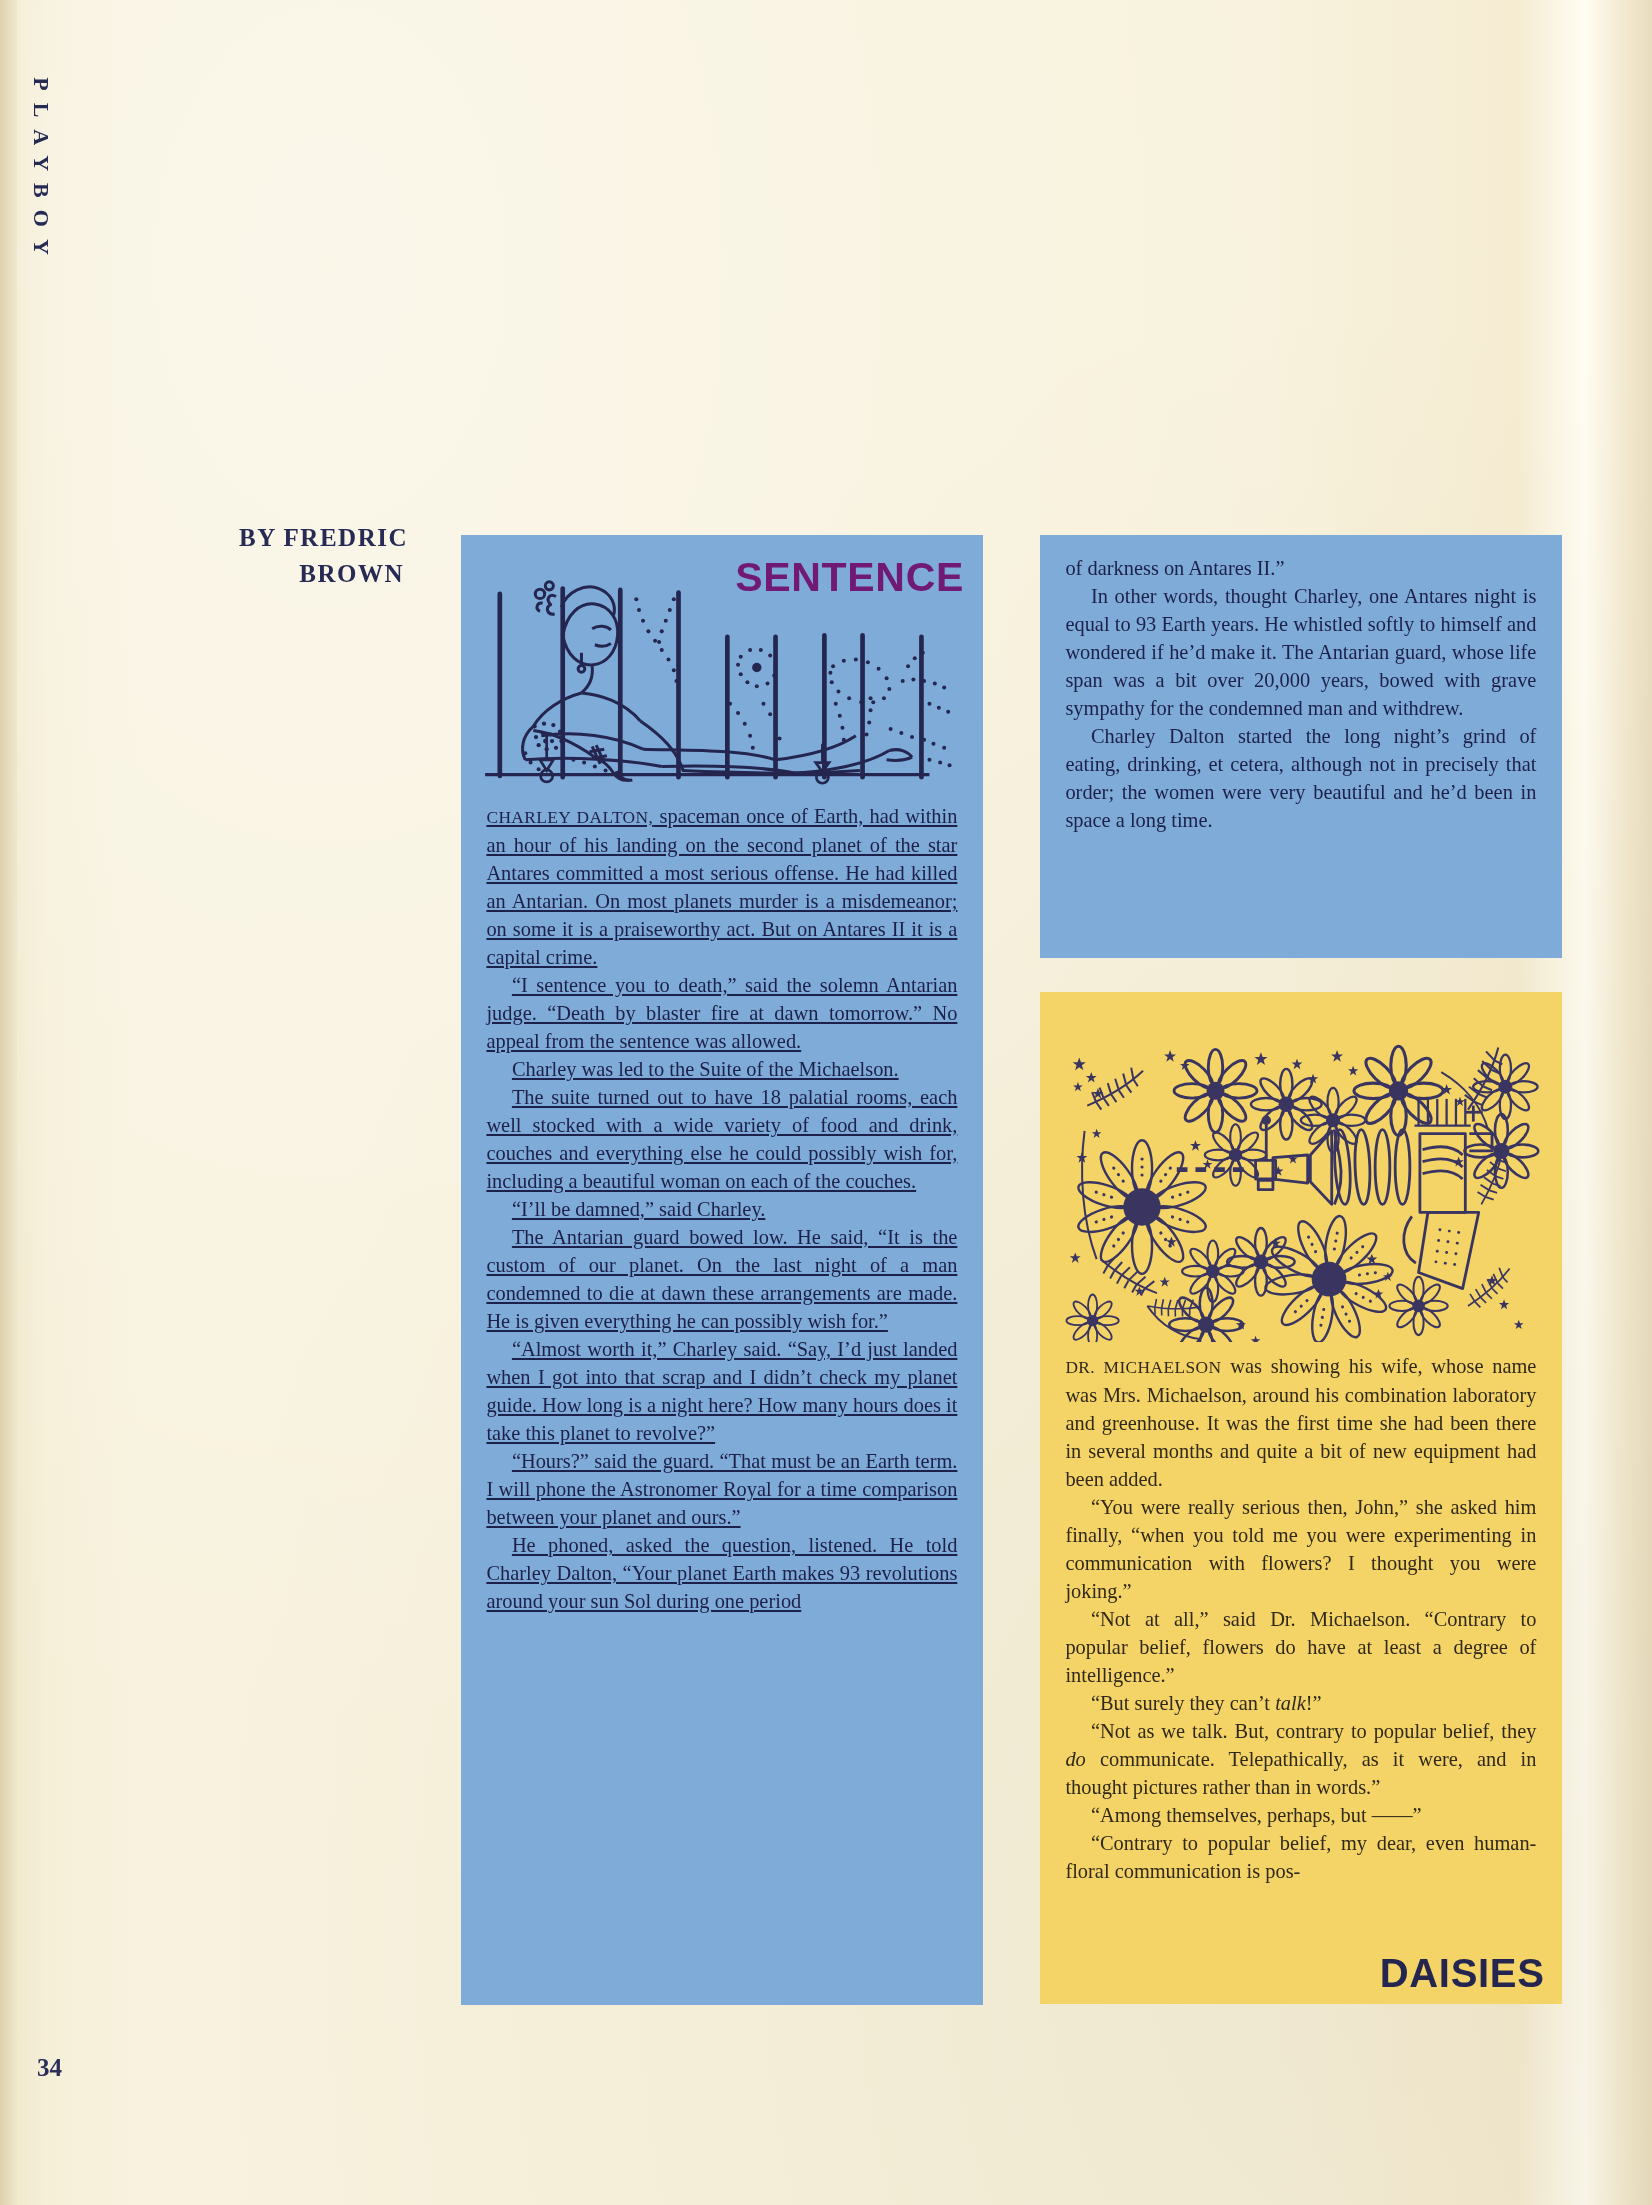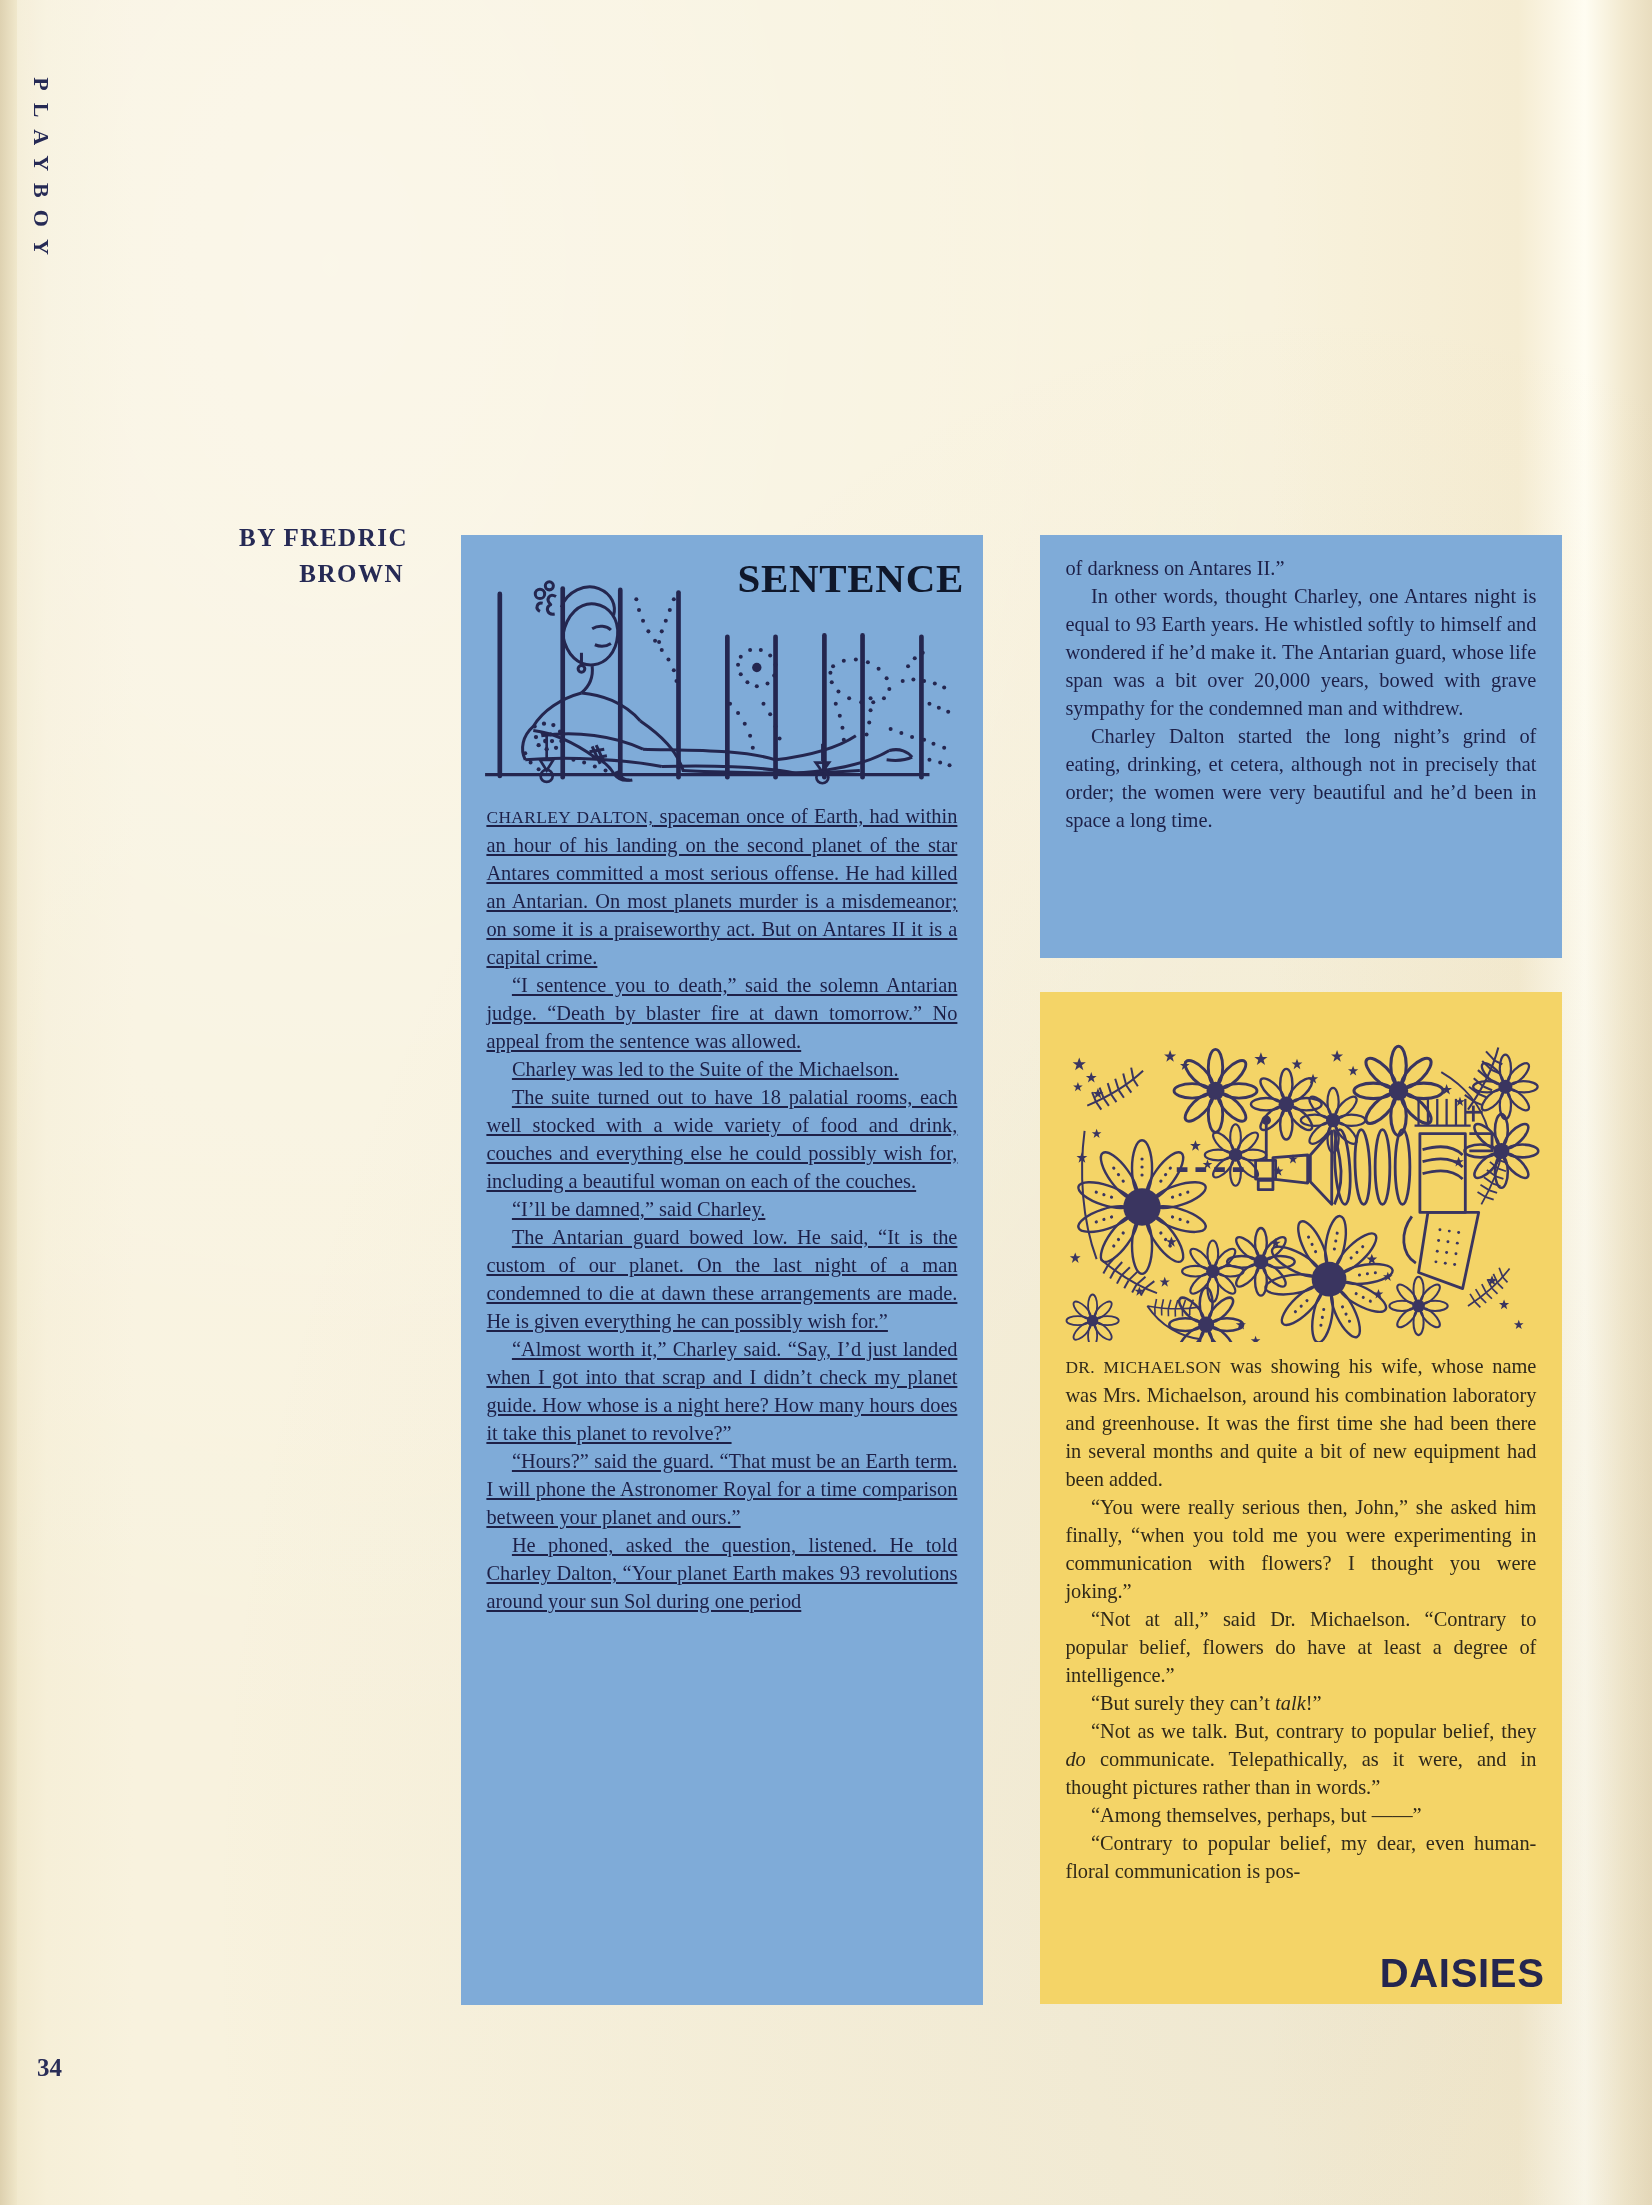--- a/index.html
+++ b/index.html
@@ -78,23 +78,23 @@
     background:#f4d467;
   }
 
   
   #sentence-art{
     position:absolute;left:0;top:0;width:522px;height:261px;
   }
   #sentence-art svg{display:block;}
   #sentence-title{
     position:absolute;right:19px;top:19px;
-    font-family:Liberation Serif, serif;
+    font-family:Liberation Sans, sans-serif;
     font-weight:bold;font-size:41px;letter-spacing:0.7px;
-    color:#0f172a;
+    color:#701a75;
   }
 
   
   #daisies-art{
     position:absolute;left:0;top:0;width:522px;height:350px;
   }
   #daisies-title{
     position:absolute;right:17.4px;bottom:8px;
     font-family:Liberation Sans, sans-serif;
     font-weight:bold;font-size:40px;letter-spacing:0.7px;
@@ -334,21 +334,21 @@
 
   <div id="sentence-title">SENTENCE</div>
 
   <div class="col" id="text-sentence">
     <p class="noind"><span class="dropcaps">CHARLEY DALTON,</span> spaceman once of Earth, had within an hour of his landing on the second planet of the star Antares committed a most serious offense. He had killed an Antarian. On most planets murder is a misdemeanor; on some it is a praiseworthy act. But on Antares II it is a capital crime.</p>
     <p>“I sentence you to death,” said the solemn Antarian judge. “Death by blaster fire at dawn tomorrow.” No appeal from the sentence was allowed.</p>
     <p>Charley was led to the Suite of the Michaelson.</p>
     <p>The suite turned out to have 18 palatial rooms, each well stocked with a wide variety of food and drink, couches and everything else he could possibly wish for, including a beautiful woman on each of the couches.</p>
     <p>“I’ll be damned,” said Charley.</p>
     <p>The Antarian guard bowed low. He said, “It is the custom of our planet. On the last night of a man condemned to die at dawn these arrangements are made. He is given everything he can possibly wish for.”</p>
-    <p>“Almost worth it,” Charley said. “Say, I’d just landed when I got into that scrap and I didn’t check my planet guide. How whose is a night here? How many hours does it take this planet to revolve?”</p>
+    <p>“Almost worth it,” Charley said. “Say, I’d just landed when I got into that scrap and I didn’t check my planet guide. How long is a night here? How many hours does it take this planet to revolve?”</p>
     <p>“Hours?” said the guard. “That must be an Earth term. I will phone the Astronomer Royal for a time comparison between your planet and ours.”</p>
     <p>He phoned, asked the question, listened. He told Charley Dalton, “Your planet Earth makes 93 revolutions around your sun Sol during one period</p>
   </div>
 </div>
 
 <div class="panel" id="panel-antares-cont">
   <div class="col" id="text-antares-cont">
     <p class="noind">of darkness on Antares II.”</p>
     <p>In other words, thought Charley, one Antares night is equal to 93 Earth years. He whistled softly to himself and wondered if he’d make it. The Antarian guard, whose life span was a bit over 20,000 years, bowed with grave sympathy for the condemned man and withdrew.</p>
     <p>Charley Dalton started the long night’s grind of eating, drinking, et cetera, although not in precisely that order; the women were very beautiful and he’d been in space a long time.</p>

